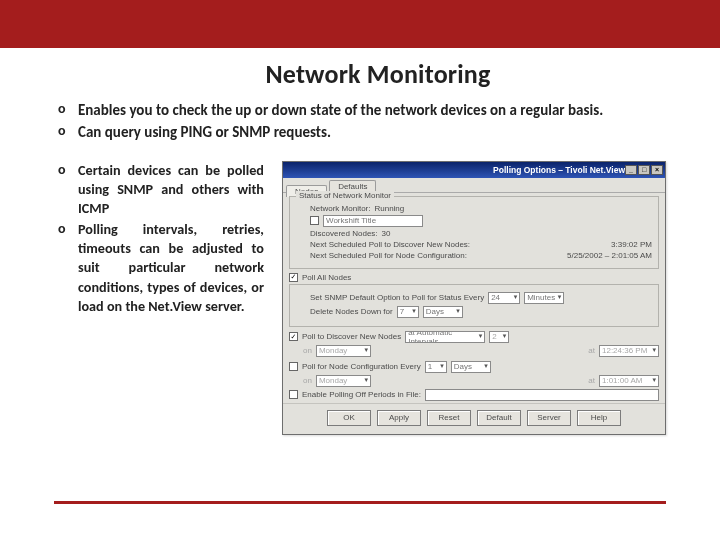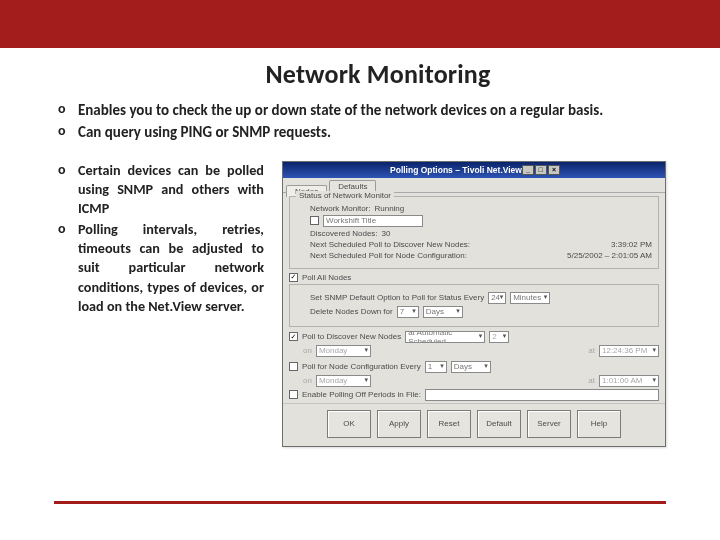--- a/index.html
+++ b/index.html
@@ -65,21 +65,21 @@
     font-size: 8px;
     color: #4b4b4b;
     position: relative;
     box-shadow: 1px 1px 2px rgba(0,0,0,0.15);
   }
   .tb {
     height: 16px;
     background: linear-gradient(#0a236a,#2e54b5);
     display: flex;
     align-items: center;
-    justify-content: center;
+    justify-content: flex-end;
     padding: 0 2px 0 4px;
     color: #fff;
     font-weight: 600;
     font-size: 8.5px;
   }
   .tb-buttons { display: flex; gap: 1px; }
   .tb-btn {
     width: 12px; height: 10px;
     background: #c9c7c1;
     border: 1px solid #555;
@@ -153,21 +153,21 @@
   .disabled { color: #a8a8a8; }
   .btnrow {
     display: flex;
     justify-content: center;
     gap: 6px;
     padding: 6px 4px 8px 4px;
     border-top: 1px solid #c5c4bf;
     margin-top: 2px;
   }
   .btn {
-    width: 44px; height: 28px;
+    width: 44px; height: 16px;
     background: #e6e4de;
     border: 1px solid #7b7b7b;
     font-size: 8px;
     display: flex; align-items: center; justify-content: center;
     box-shadow: inset 1px 1px 0 #fff;
   }
   .bottom-rule {
     position: absolute;
     left: 54px; right: 54px;
     bottom: 36px;
@@ -236,34 +236,34 @@
       </div>
 
       <div style="margin:0 6px;">
         <div class="row">
           <span class="checkbox">✓</span>
           <span class="lbl">Poll All Nodes</span>
         </div>
         <div class="groupbox" style="margin:2px 0 4px 0;">
           <div class="row">
             <span class="lbl">Set SNMP Default Option to Poll for Status Every</span>
-            <span class="field dd" style="width:18px;">24</span>
+            <span class="field dd" style="width:32px;">24</span>
             <span class="field dd" style="width:40px;">Minutes</span>
           </div>
           <div class="row">
             <span class="lbl">Delete Nodes Down for</span>
             <span class="field dd" style="width:22px;">7</span>
             <span class="field dd" style="width:40px;">Days</span>
           </div>
         </div>
 
         <div class="row">
           <span class="checkbox">✓</span>
           <span class="lbl">Poll to Discover New Nodes</span>
-          <span class="field dd" style="width:80px;">at Automatic Scheduled</span>
+          <span class="field dd" style="width:80px;">at Automatic Intervals</span>
           <span class="field dd disabled" style="width:20px;">2</span>
         </div>
         <div class="row" style="padding-left:14px;">
           <span class="lbl disabled">on</span>
           <span class="field dd disabled" style="width:55px;">Monday</span>
           <span class="lbl disabled" style="margin-left:auto;">at</span>
           <span class="field dd disabled" style="width:60px;">12:24:36 PM</span>
         </div>
 
         <div class="row" style="margin-top:4px;">

